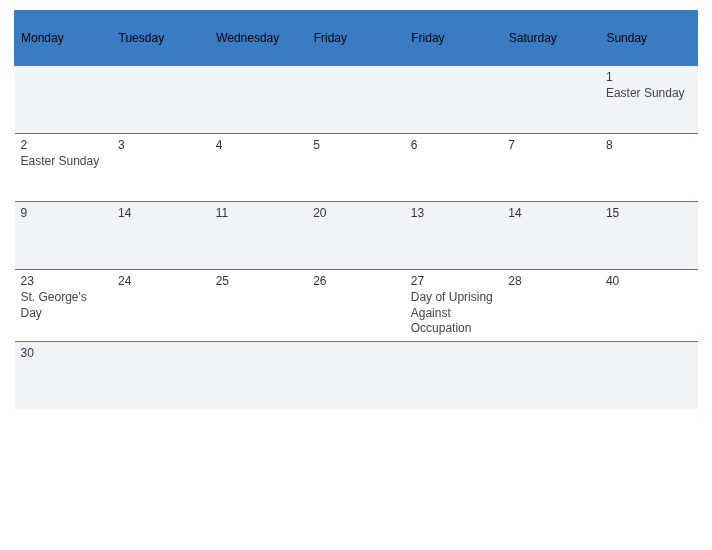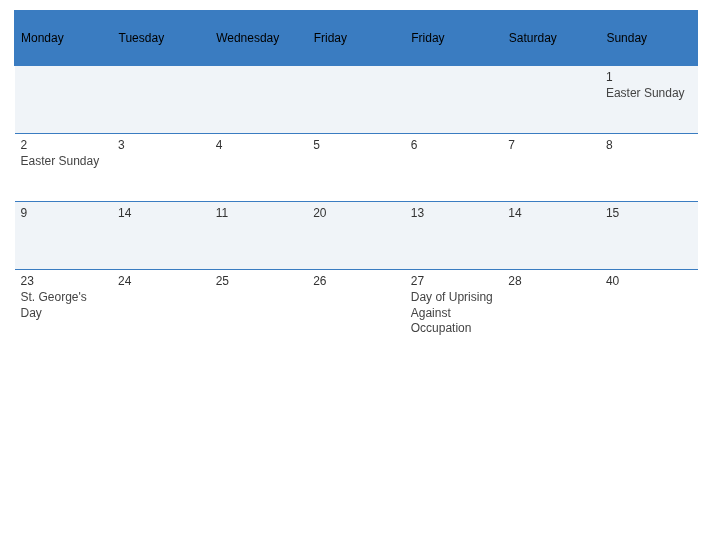--- a/index.html
+++ b/index.html
@@ -189,15 +189,26 @@
             <span class="day-number">26</span>
           </td>
           <td><span class="day-number">27</span><span class="day-event">Day of Uprising<br>Against Occupation</span></td>
           <td>
             <span class="day-number">28</span>
           </td>
           <td>
             <span class="day-number">40</span>
           </td>
         </tr>
+        <tr class="last-row">
+          <td>
+            <span class="day-number">30</span>
+          </td>
+          <td></td>
+          <td></td>
+          <td></td>
+          <td></td>
+          <td></td>
+          <td></td>
+        </tr>
       </tbody>
   </table>
 </div>
 
 </body></html>

